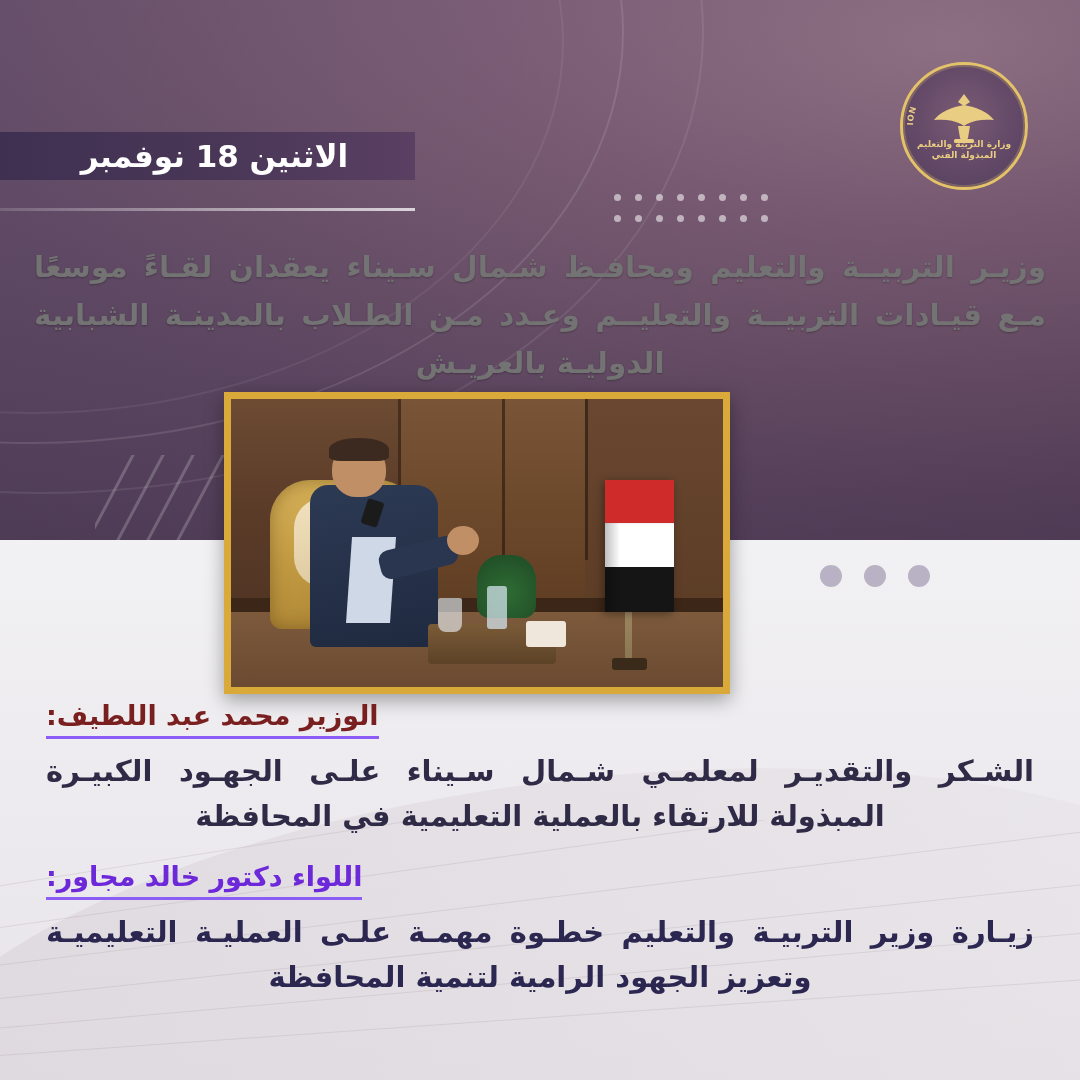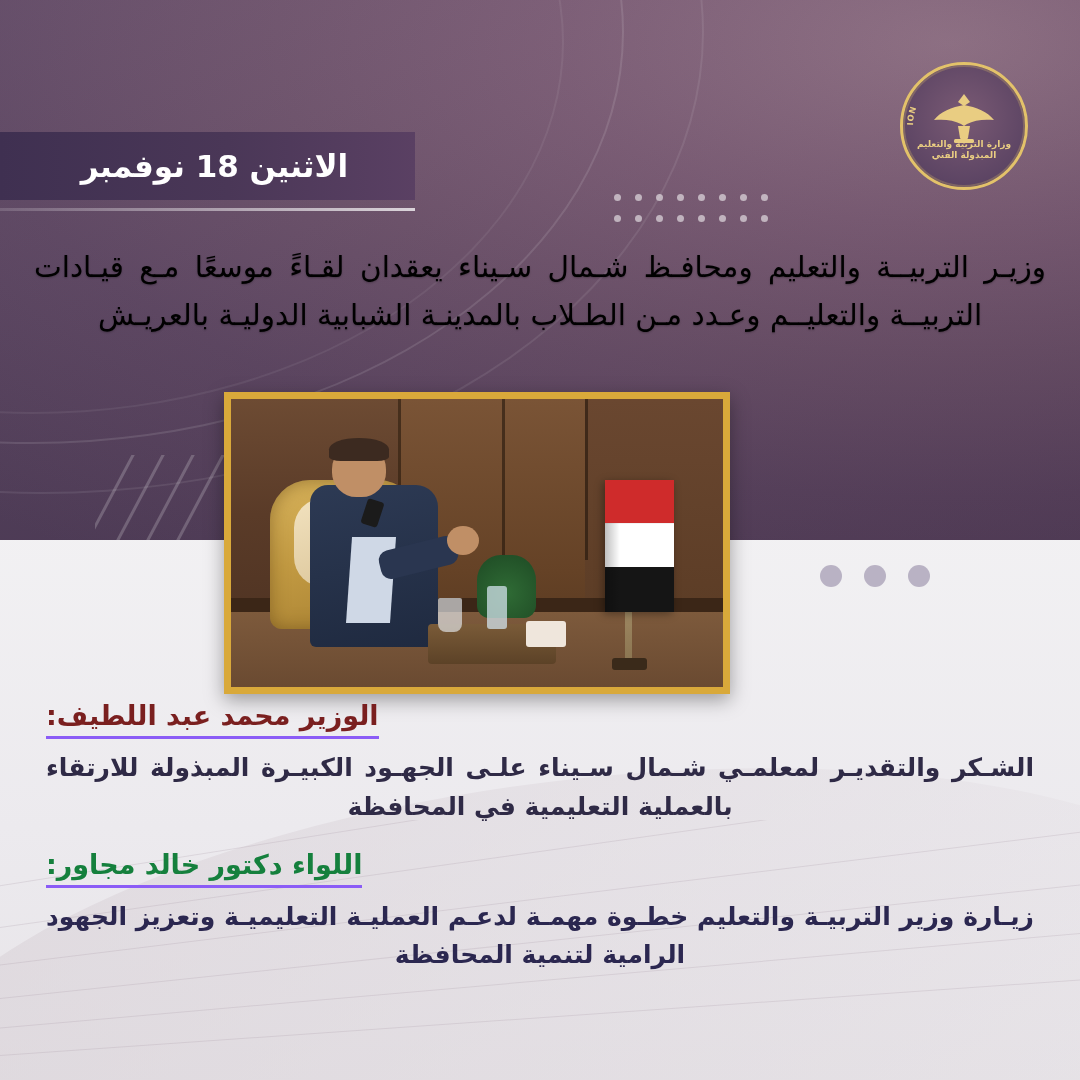--- a/index.html
+++ b/index.html
@@ -49,21 +49,21 @@
   .slash{
     position:absolute;left:95px;top:455px;width:150px;height:90px;overflow:hidden;
   }
   .slash i{
     position:absolute;top:-20px;width:3px;height:140px;background:rgba(255,255,255,.22);
     transform:rotate(28deg);
   }
 
   
   .date-band{
-    position:absolute;left:0;top:132px;width:415px;height:68px;
+    position:absolute;left:0;top:132px;width:415px;height:48px;
     background:linear-gradient(90deg,#3f3051 0%,#4a3757 55%,#5a4063 100%);
     display:flex;align-items:center;justify-content:flex-start;
     padding-right:0;
   }
   .date-band .date-text{
     width:100%;text-align:center;color:#ffffff;font-weight:bold;font-size:31px;
     letter-spacing:.5px;padding-left:14px;
   }
   .date-underline{
     position:absolute;left:0;top:208px;width:415px;height:3px;
@@ -101,21 +101,21 @@
   .dots span{width:7px;height:7px;border-radius:50%;background:rgba(255,255,255,.55);display:block;}
   .dots.top{right:312px;top:194px;grid-template-columns:repeat(8,7px);grid-template-rows:repeat(2,7px);}
   .big-dots{
     position:absolute;right:150px;top:565px;display:flex;gap:22px;
   }
   .big-dots span{width:22px;height:22px;border-radius:50%;background:#b9b2c4;display:block;}
 
   
   .headline{
     position:absolute;right:34px;top:244px;width:1012px;
-    color:#000000;font-weight:normal;font-size:29.5px;line-height:1.62;
+    color:#737373;font-weight:bold;font-size:29.5px;line-height:1.62;
     text-align:justify;text-align-last:center;
     letter-spacing:.2px;
     text-shadow:0 1px 2px rgba(0,0,0,.25);
   }
 
   
   .photo-frame{
     position:absolute;left:224px;top:392px;width:492px;height:288px;
     border:7px solid #d9a93a;
     box-shadow:0 6px 18px rgba(0,0,0,.35);
@@ -174,23 +174,23 @@
     background:#3a2a1a;border-radius:3px;}
 
   
   .quotes{position:absolute;left:0;top:700px;width:1080px;padding:0 46px;box-sizing:border-box;}
   .q-block{margin-bottom:22px;}
   .q-name{
     color:#7a1f1f;font-weight:bold;font-size:27px;text-align:left;
     display:block;
   }
   .q-name span{border-bottom:3px solid #8b5cf6;padding-bottom:5px;}
-  .q-name.maroon2{color:#15803d;}
+  .q-name.maroon2{color:#6d28d9;}
   .q-text{
-    margin-top:18px;color:#2f2a46;font-weight:bold;font-size:25px;line-height:1.55;
+    margin-top:18px;color:#2f2a46;font-weight:bold;font-size:29px;line-height:1.55;
     text-align:justify;text-align-last:center;
   }
   .q-text.b{color:#2b2750;}
 </style>
 </head>
 <body>
 
 <div class="canvas">
 
   <div class="bottom-bg">
@@ -303,17 +303,17 @@
     <div class="q-block">
       <div class="q-name">
         <span>الوزير محمد عبد اللطيف:</span>
       </div>
       <div class="q-text">الشـكر والتقديـر لمعلمـي شـمال سـيناء علـى الجهـود الكبيـرة المبذولة للارتقاء بالعملية التعليمية في المحافظة</div>
     </div>
     <div class="q-block">
       <div class="q-name maroon2">
         <span>اللواء دكتور خالد مجاور:</span>
       </div>
-      <div class="q-text b">زيـارة وزير التربيـة والتعليم خطـوة مهمـة لدعـم العمليـة التعليميـة وتعزيز الجهود الرامية لتنمية المحافظة</div>
+      <div class="q-text b">زيـارة وزير التربيـة والتعليم خطـوة مهمـة علـى العمليـة التعليميـة وتعزيز الجهود الرامية لتنمية المحافظة</div>
     </div>
   </div>
 
 </div>
 
 </body></html>

